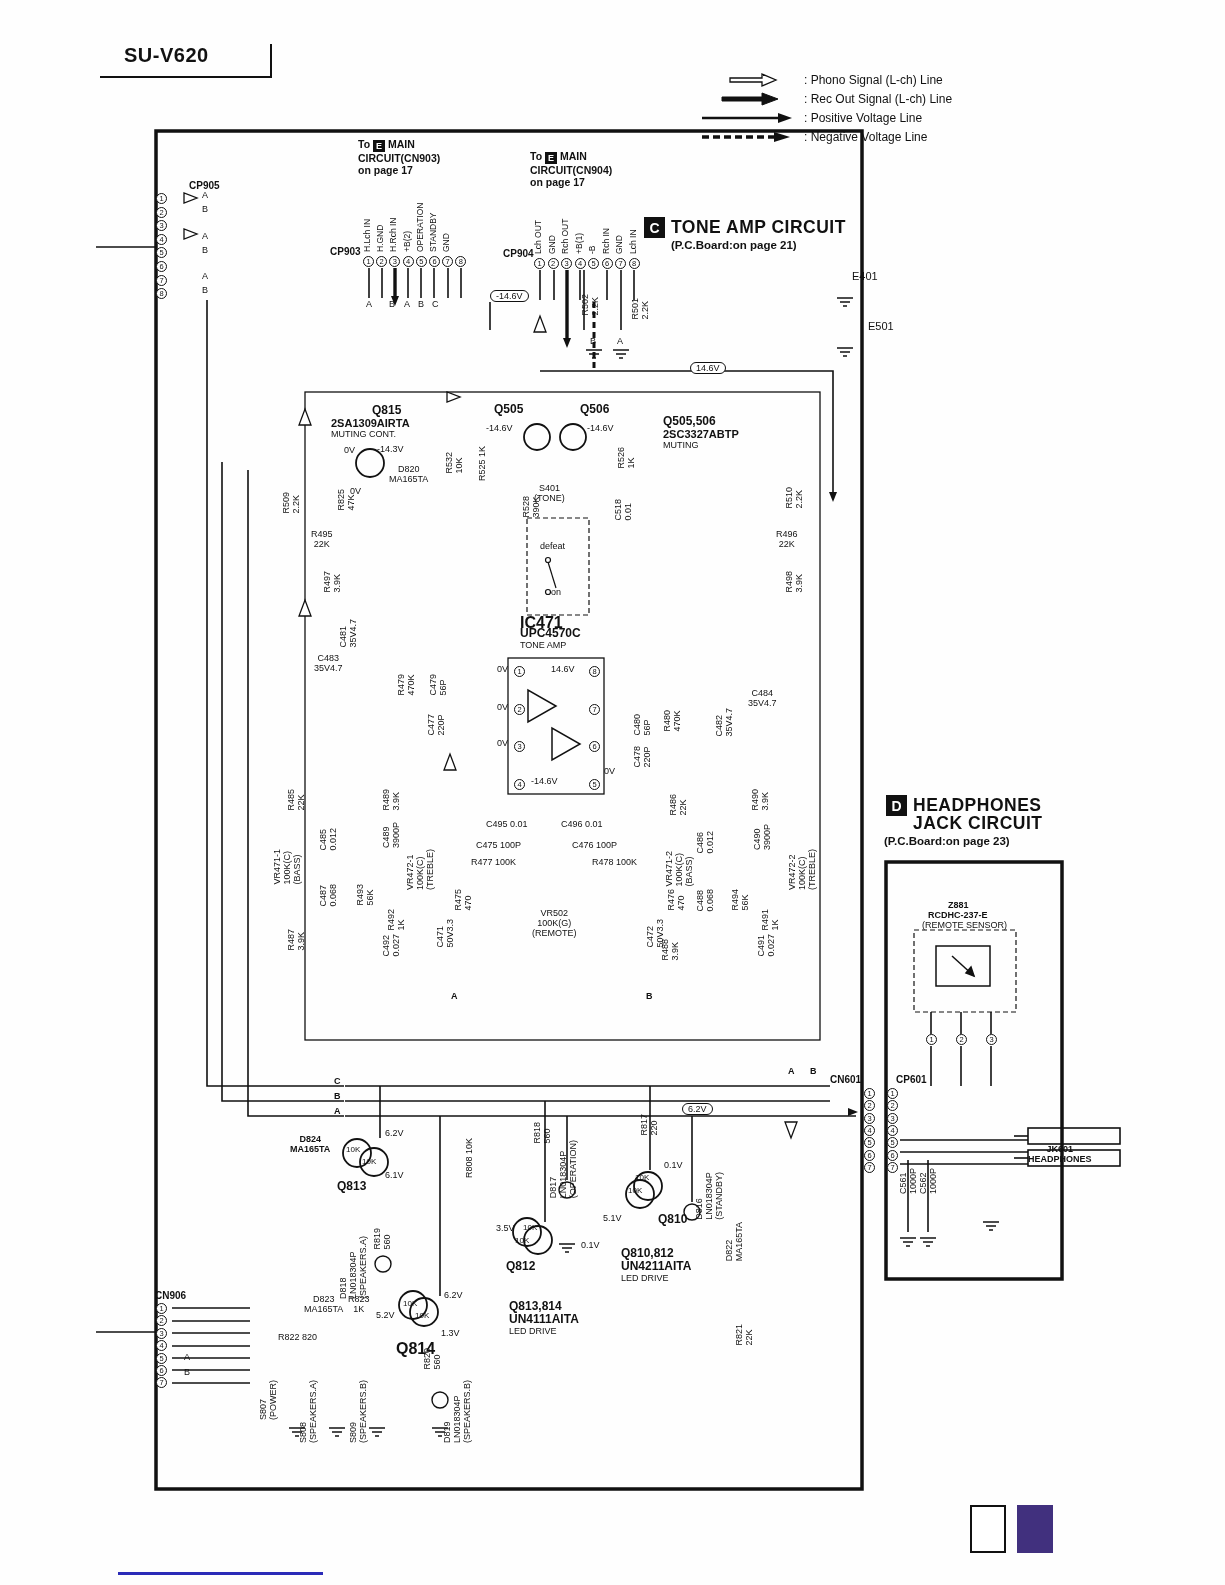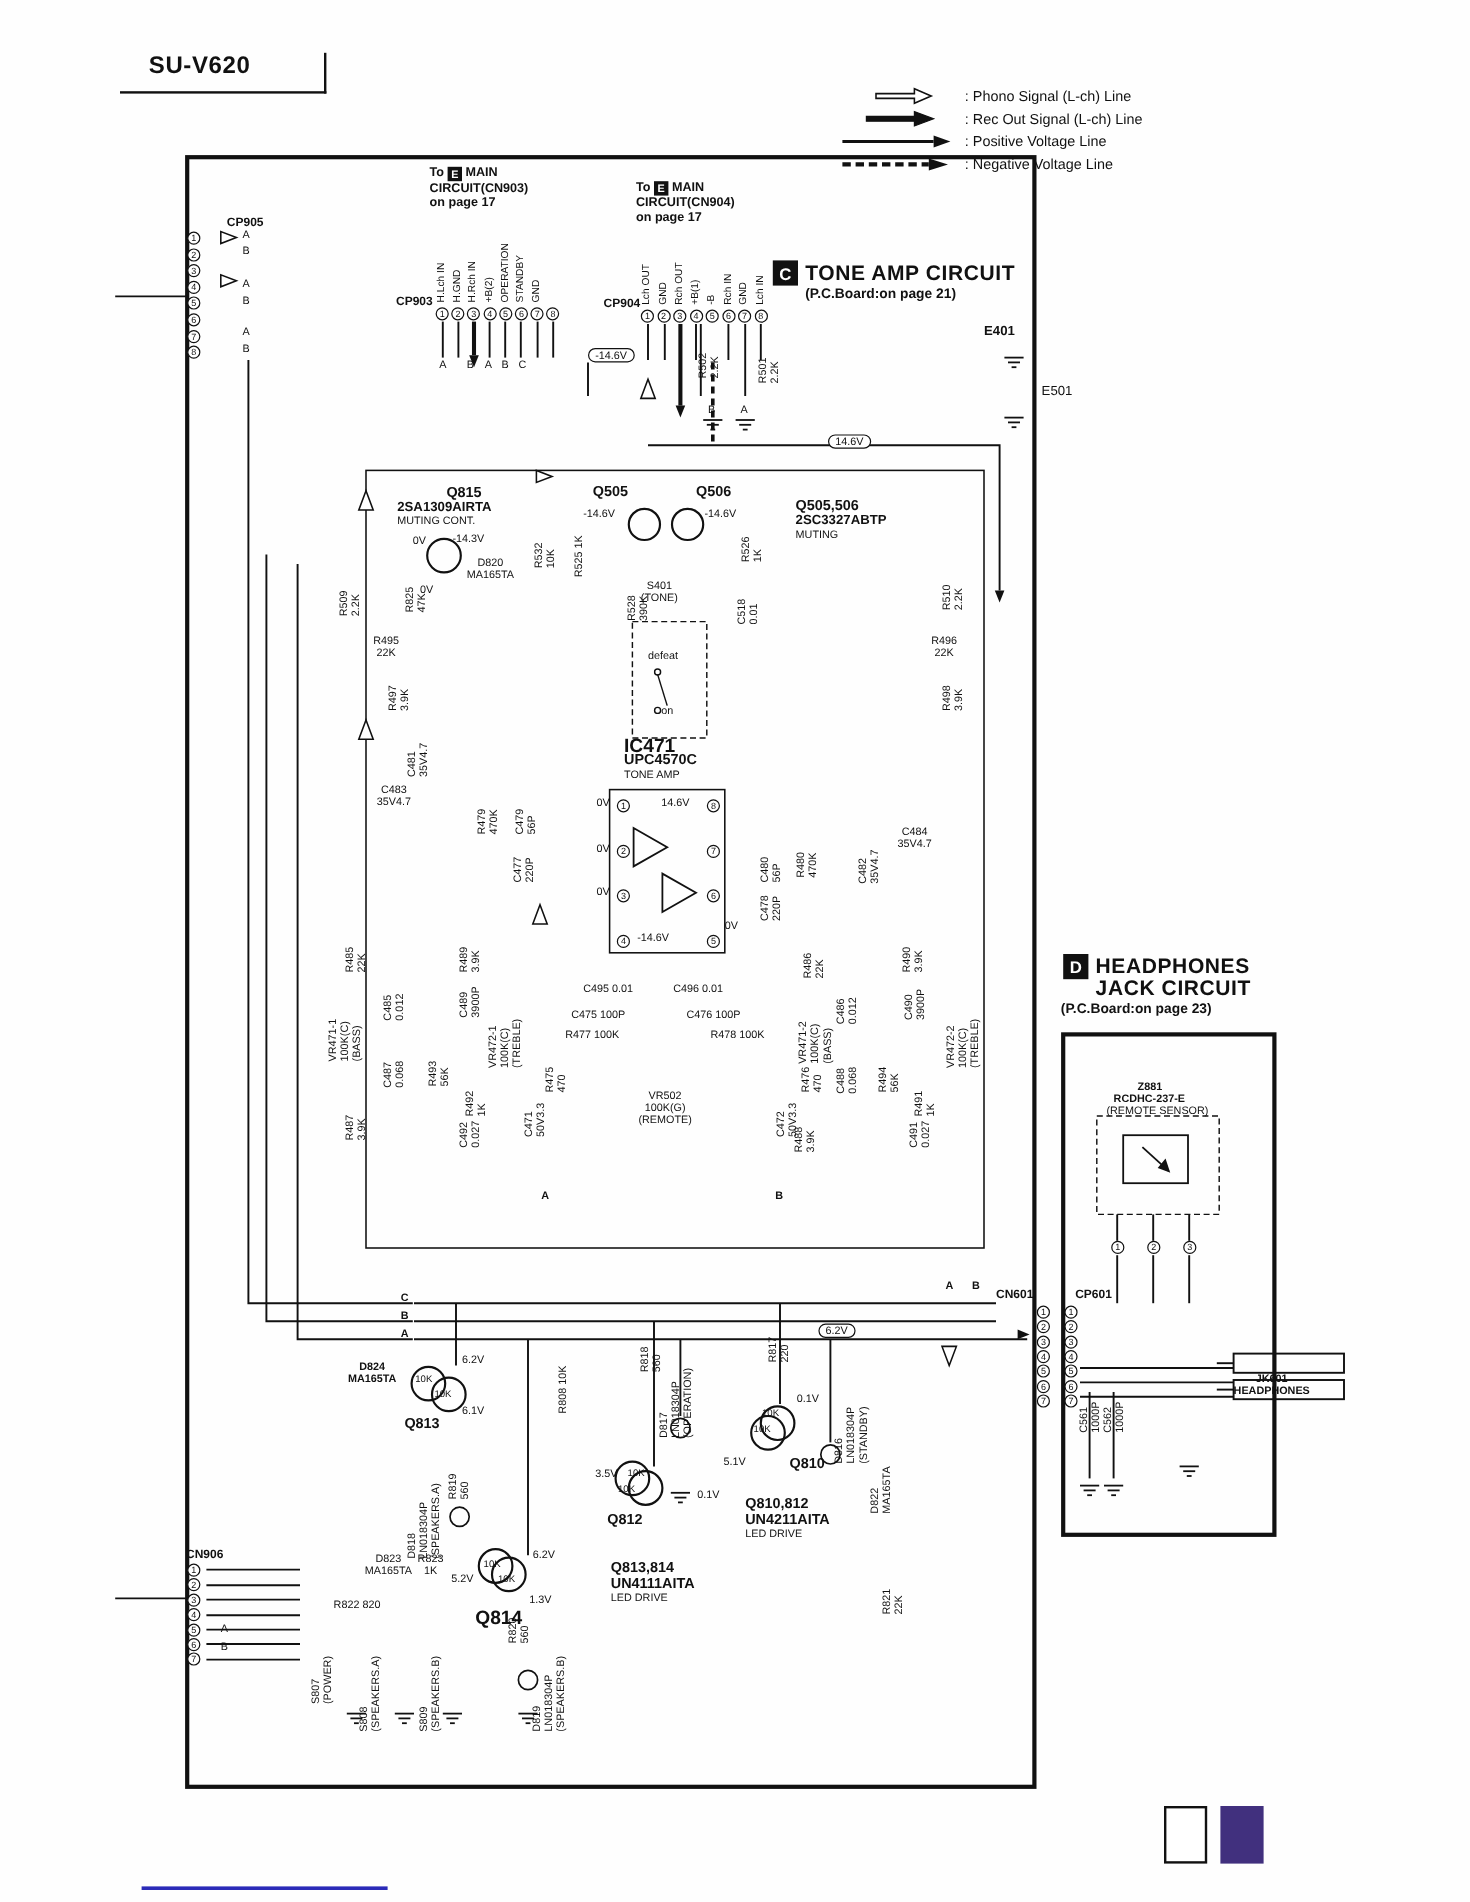--- a/index.html
+++ b/index.html
@@ -256,21 +256,21 @@
     <div class="sec-sub" style="top:22px">(P.C.Board:on page 21)</div>
   </div>
   <div class="sec-head" style="left:886px;top:795px">
     <div class="sec-tag">D</div>
     <div class="sec-title">HEADPHONES</div>
     <div class="sec-title2">JACK  CIRCUIT</div>
     <div class="sec-sub low">(P.C.Board:on page 23)</div>
   </div>
 
   <div id="label-layer">
-      <div class="lbl" style="left: 820px; top: 270px; font-size: 11px; font-weight: bold;">E401</div>
+      <div class="lbl" style="left: 852px; top: 270px; font-size: 11px;">E401</div>
       <div class="lbl" style="left: 868px; top: 320px; font-size: 11px;">E501</div>
       <div class="lbl" style="left: 202px; top: 190px;">A</div>
       <div class="lbl" style="left: 202px; top: 204px;">B</div>
       <div class="lbl" style="left: 202px; top: 231px;">A</div>
       <div class="lbl" style="left: 202px; top: 245px;">B</div>
       <div class="lbl" style="left: 202px; top: 271px;">A</div>
       <div class="lbl" style="left: 202px; top: 285px;">B</div>
       <div class="lbl" style="left: 366px; top: 299px;">A</div>
       <div class="lbl" style="left: 389px; top: 299px;">B</div>
       <div class="lbl" style="left: 404px; top: 299px;">A</div>

